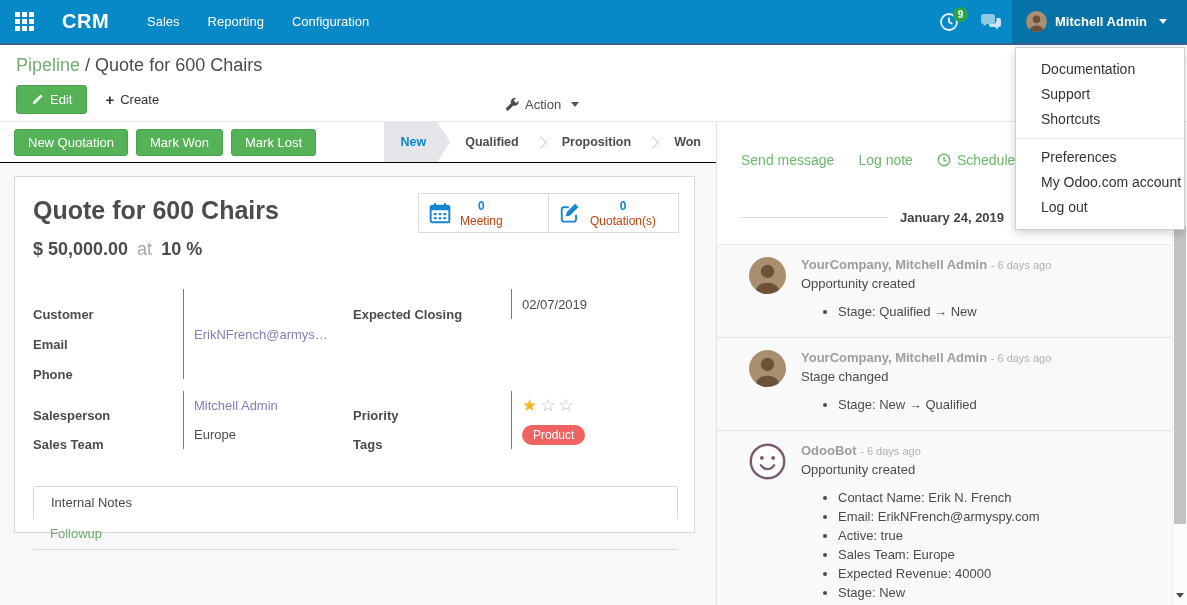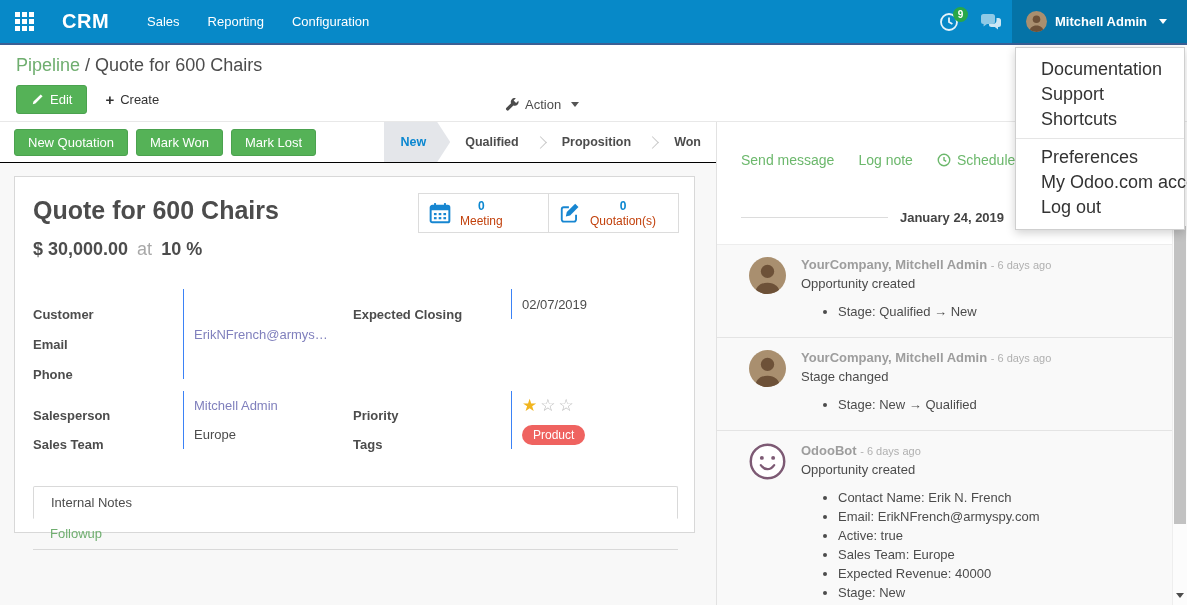--- a/index.html
+++ b/index.html
@@ -94,21 +94,21 @@
   .msg-bullets { margin:11px 0 2px 0; padding-left:37px; font-size:13px; color:#4c4c4c; }
   .msg-bullets li { line-height:19px; }
 
   
   .scrollbar { position:absolute; top:0; right:0; bottom:0; width:15px; background:#fcfcfc; border-left:1px solid #eee; }
   .scroll-thumb { position:absolute; left:1px; right:1px; top:104px; height:298px; background:#c2c2c2; cursor:pointer; }
   .scroll-arrow { position:absolute; bottom:7px; left:3px; width:0; height:0; border-left:4px solid transparent; border-right:4px solid transparent; border-top:5px solid #4c4c4c; cursor:pointer; }
 
   
   .user-dropdown { position:absolute; top:47px; right:2px; width:170px; background:#fff; border:1px solid #cfcfcf; box-shadow:0 3px 9px rgba(0,0,0,0.18); padding:9px 0; z-index:60; }
-  .dd-item { padding:4px 25px; font-size:18px; color:#333; line-height:17px; cursor:pointer; white-space:nowrap; }
+  .dd-item { padding:4px 25px; font-size:14px; color:#333; line-height:17px; cursor:pointer; white-space:nowrap; }
   .dd-divider { border-top:1px solid #e5e5e5; margin:6px 0; }
 
   svg { display:block; }
 </style>
 </head>
 <body>
 
 <div class="page">
 
   <header class="navbar">
@@ -205,21 +205,21 @@
           <span class="chev"></span>
           <div class="stage">Won</div>
         </div>
       </div>
 
       <div class="sheet-area">
         <div class="card">
 
           <div class="sheet-title">Quote for 600 Chairs</div>
           <div class="amount-line">
-            <span>$ 30,000.00</span>
+            <span>$ 50,000.00</span>
             <span class="at">at</span>
             <span>10 %</span>
           </div>
 
           <div class="stat-group">
             <button class="stat-btn">
               <svg width="22" height="22" viewBox="0 0 20 20">
                 <rect x="1.5" y="3.5" width="17" height="15" rx="1.5" fill="none" stroke="#1786d1" stroke-width="1.8"></rect>
                 <rect x="1.5" y="3.5" width="17" height="4" fill="#1786d1"></rect>
                 <line x1="5.5" y1="1" x2="5.5" y2="5" stroke="#1786d1" stroke-width="1.8"></line>

